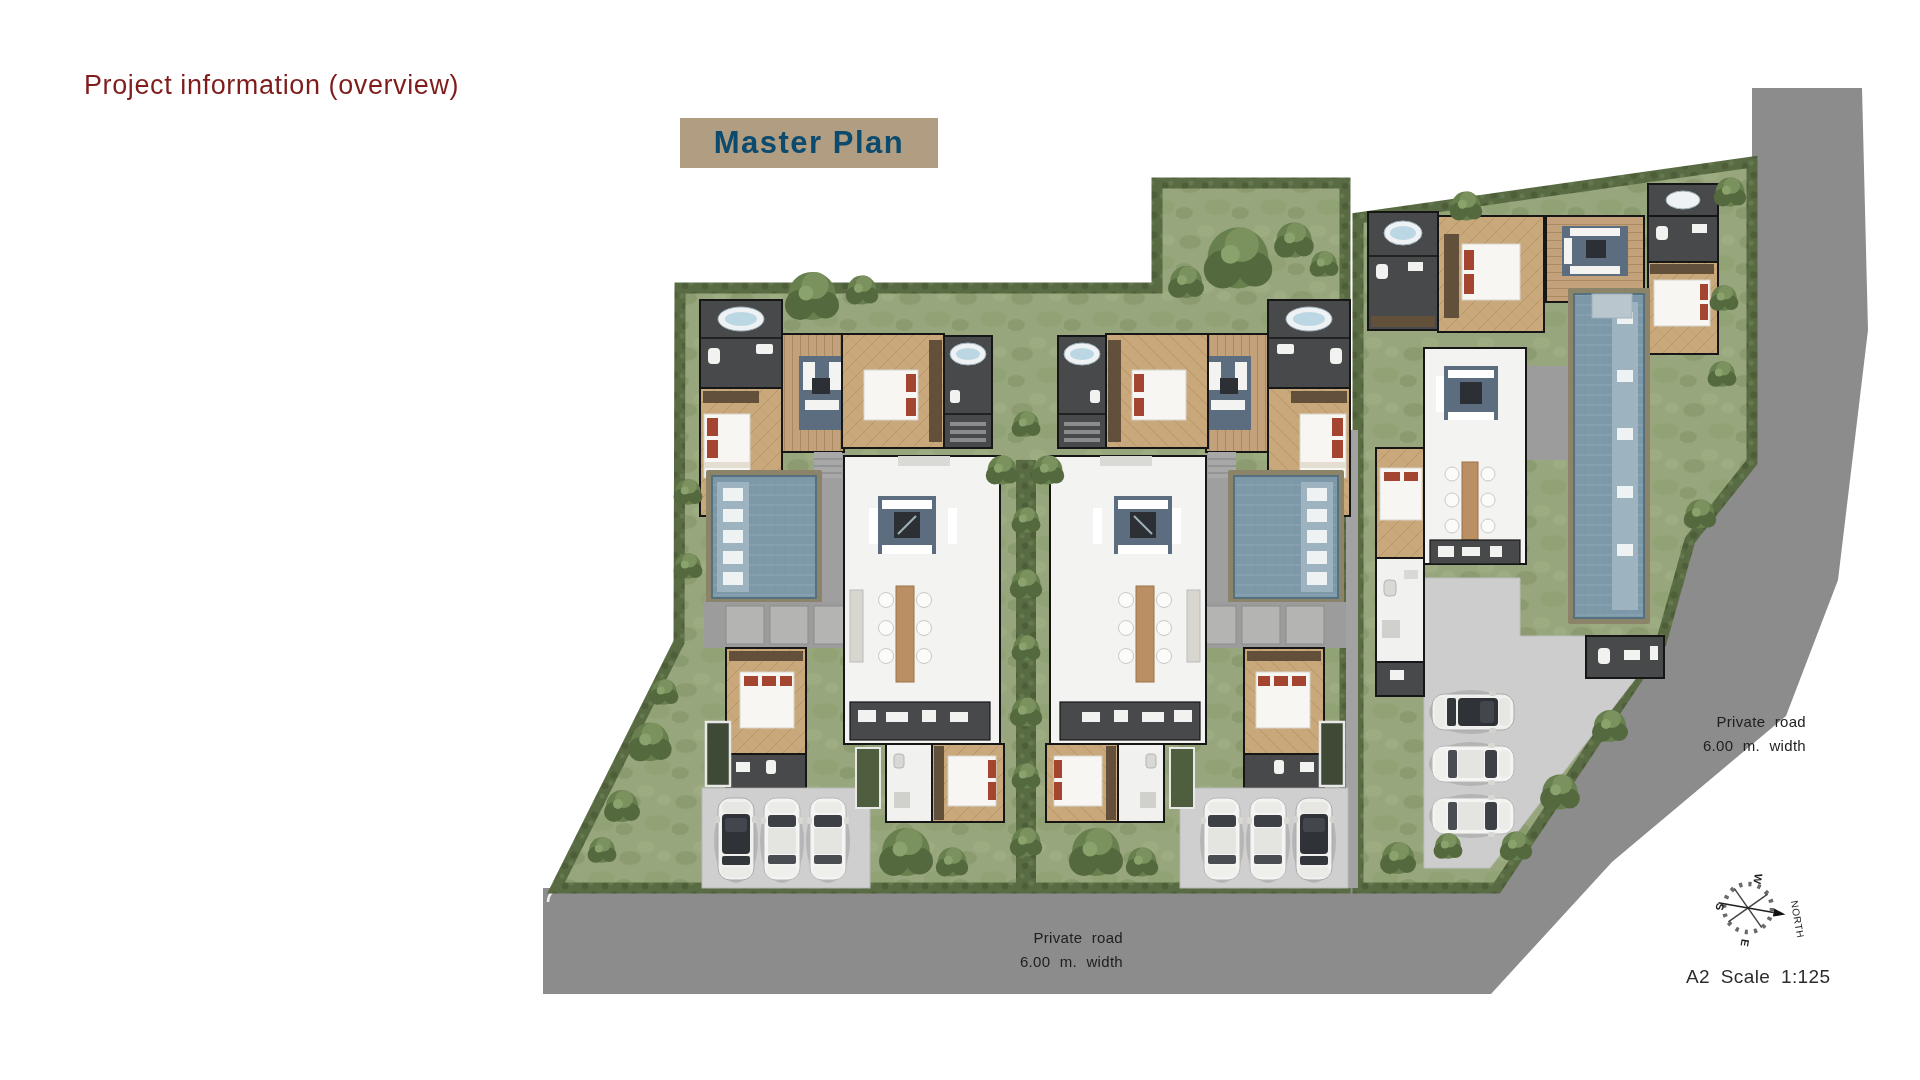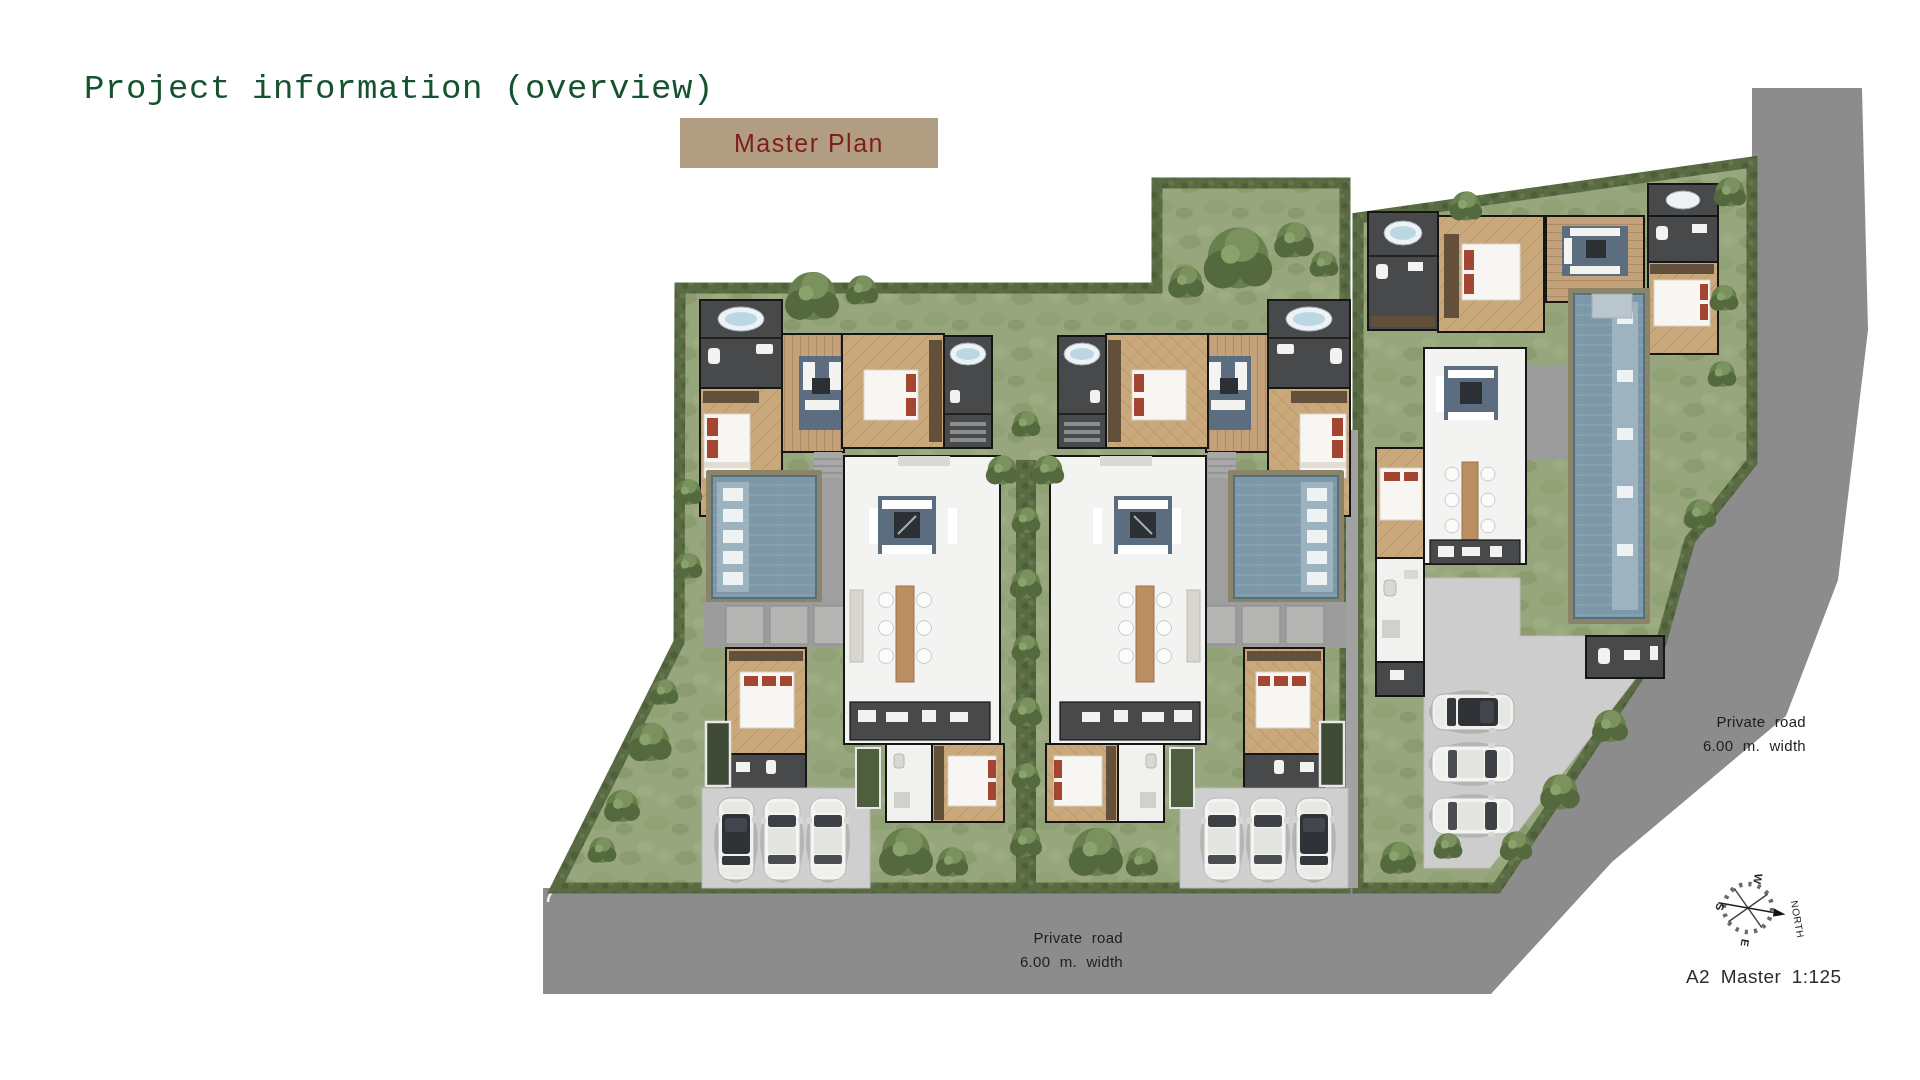--- a/index.html
+++ b/index.html
@@ -1,23 +1,23 @@
 <!DOCTYPE html>
 <html><head>
 <meta charset="utf-8">
 <style>
   html,body{margin:0;padding:0;background:#ffffff;}
   .stage{position:relative;width:1920px;height:1080px;background:#ffffff;overflow:hidden;
          font-family:"Liberation Sans",sans-serif;}
   .stage svg{position:absolute;left:0;top:0;}
-  .page-title{position:absolute;left:84px;top:70px;font-size:34px;font-weight:500;
-              color:#14532d;letter-spacing:0.6px;font-family:Liberation Mono, monospace;}
+  .page-title{position:absolute;left:84px;top:70px;font-size:27px;font-weight:500;
+              color:#7f1d1d;letter-spacing:0.6px;}
   .badge{position:absolute;left:680px;top:118px;width:258px;height:50px;background:#b19d81;
          display:flex;align-items:center;justify-content:center;}
-  .badge span{font-size:25px;font-weight:normal;color:#7f1d1d;letter-spacing:1.5px;}
+  .badge span{font-size:31px;font-weight:bold;color:#0c4a6e;letter-spacing:1.5px;}
   .road-label{position:absolute;text-align:right;color:#1e1e1e;font-size:15px;
               line-height:24px;word-spacing:5px;letter-spacing:0.3px;}
   .road-label.bottom{left:983px;top:926px;width:140px;}
   .road-label.right{left:1666px;top:710px;width:140px;}
   .scale-note{position:absolute;left:1686px;top:966px;font-size:19px;color:#2d2d2d;
               word-spacing:5px;letter-spacing:0.4px;}
   .wall{stroke:#161616;stroke-width:2px;}
   .wall-thin{stroke:#161616;stroke-width:1.2px;}
   text.cardinal{font-size:11px;fill:#1f1f1f;font-weight:bold;}
   text.north{font-size:10px;fill:#1f1f1f;letter-spacing:0.5px;}
@@ -405,14 +405,14 @@
   <div class="road-label bottom">
     <div>Private road</div>
     <div>6.00 m. width</div>
   </div>
 
   <div class="road-label right">
     <div>Private road</div>
     <div>6.00 m. width</div>
   </div>
 
-  <div class="scale-note">A2 Master 1:125</div>
+  <div class="scale-note">A2 Scale 1:125</div>
 </div>
 
 </body></html>

